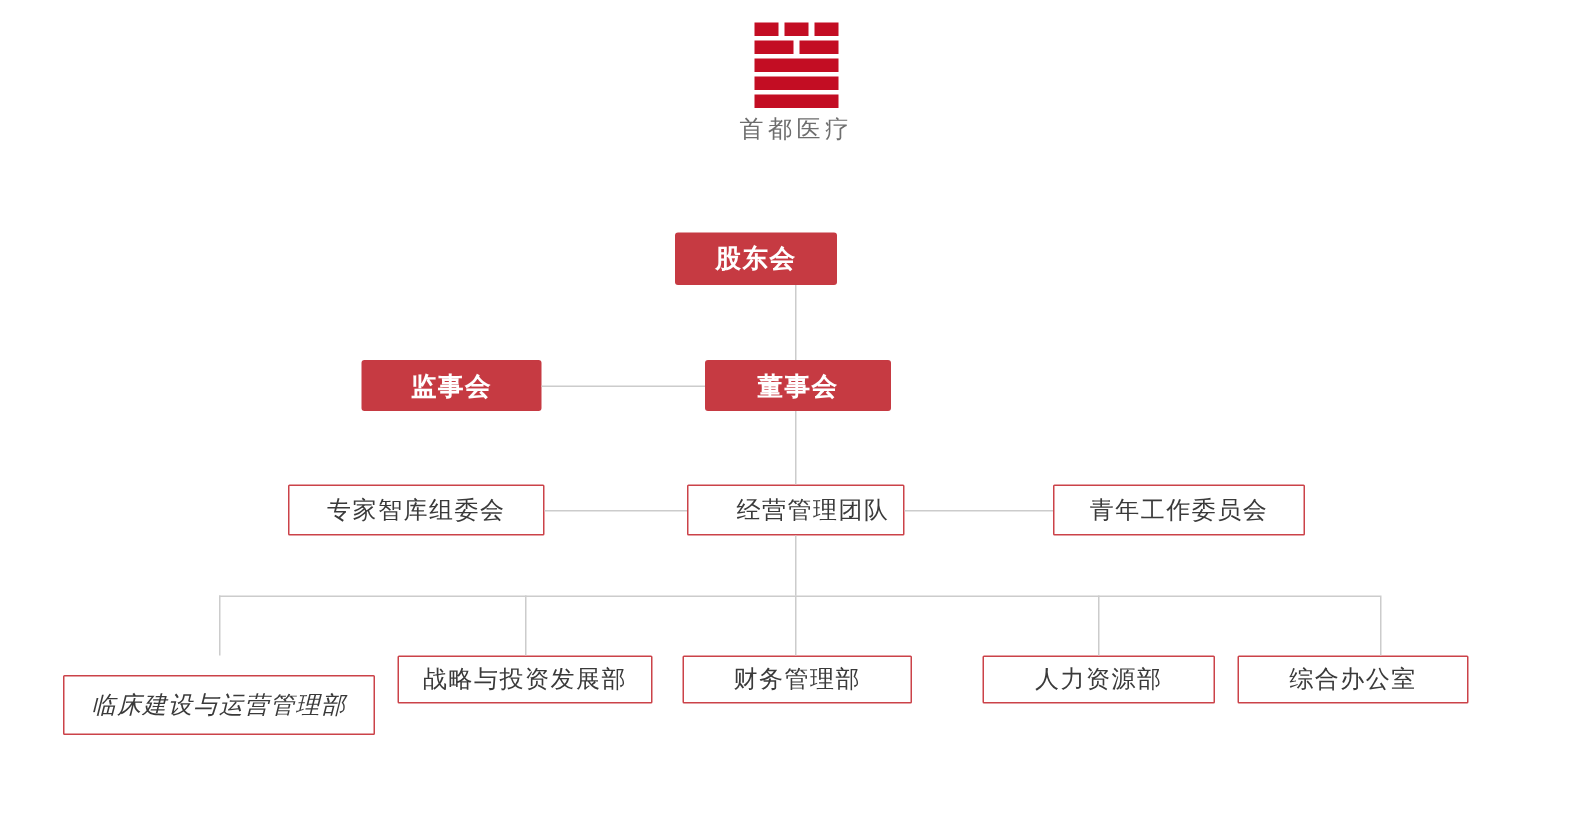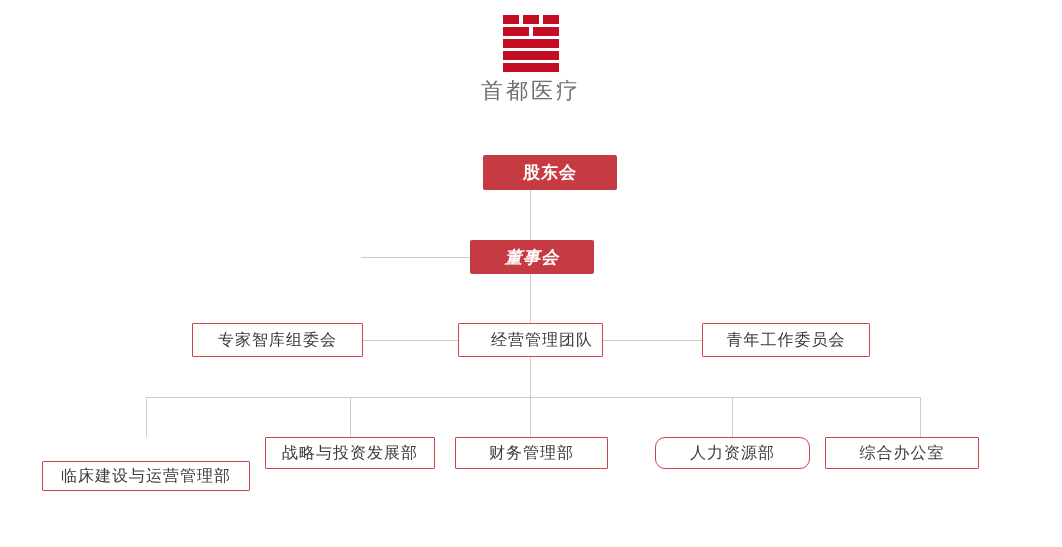--- a/index.html
+++ b/index.html
@@ -23,21 +23,21 @@
   .logo{position:absolute;left:503px;top:15px;width:56px;}
   .logo-mark{display:flex;flex-direction:column;gap:3px;width:56px;}
   .brick-row{display:flex;gap:4px;height:9px;}
   .brick{background:var(--logo-red,#C30D23);height:9px;}
   .brick.w16{width:16px;}
   .brick.w26{width:26px;}
   .brick.full{width:56px;}
   .logo-text{
     position:absolute;left:-50px;top:61px;width:156px;
     text-align:center;
-    font-size:22px;font-weight:500;
+    font-size:16px;font-weight:500;
     color:var(--logo-text-gray,#6E6E6E);
     letter-spacing:3px;
     white-space:nowrap;
   }
   
   .node{
     position:absolute;
     display:flex;align-items:center;justify-content:center;
     font-size:16px;letter-spacing:1px;white-space:nowrap;
   }
@@ -80,32 +80,33 @@
       <div class="brick-row">
         <div class="brick full"></div>
       </div>
       <div class="brick-row">
         <div class="brick full"></div>
       </div>
     </div>
     <div class="logo-text">首都医疗</div>
   </div>
 
-  <div class="node filled" style="left:483px;top:155px;width:134px;height:35px;">股东会</div>
+  <div class="node filled" style="left:450px;top:155px;width:108px;height:35px;">股东会</div>
 
-  <div class="node filled" style="left:470px;top:240px;width:124px;height:34px;font-style:italic;">董事会</div>
+  <div class="node filled" style="left:241px;top:240px;width:120px;height:34px;">监事会</div>
+  <div class="node filled" style="left:470px;top:240px;width:124px;height:34px;">董事会</div>
 
   <div class="node outlined" style="left:192px;top:323px;width:171px;height:34px;">专家智库组委会</div>
   <div class="node outlined" style="left:458px;top:323px;width:145px;height:34px;padding-left:23px;">经营管理团队</div>
   <div class="node outlined" style="left:702px;top:323px;width:168px;height:34px;">青年工作委员会</div>
 
-  <div class="node outlined" style="left:42px;top:461px;width:208px;height:30px;">临床建设与运营管理部</div>
+  <div class="node outlined" style="left:42px;top:450px;width:208px;height:40px;font-style:italic;">临床建设与运营管理部</div>
   <div class="node outlined" style="left:265px;top:437px;width:170px;height:32px;">战略与投资发展部</div>
   <div class="node outlined" style="left:455px;top:437px;width:153px;height:32px;">财务管理部</div>
-  <div class="node outlined" style="left:655px;top:437px;width:155px;height:32px;border-radius:10px;">人力资源部</div>
+  <div class="node outlined" style="left:655px;top:437px;width:155px;height:32px;">人力资源部</div>
   <div class="node outlined" style="left:825px;top:437px;width:154px;height:32px;">综合办公室</div>
 
   <div class="line v" style="left:530px;top:190px;height:50px;"></div>
   <div class="line h" style="left:361px;top:257px;width:109px;"></div>
   <div class="line v" style="left:530px;top:274px;height:49px;"></div>
   <div class="line h" style="left:363px;top:340px;width:95px;"></div>
   <div class="line h" style="left:603px;top:340px;width:99px;"></div>
   <div class="line v" style="left:530px;top:357px;height:40px;"></div>
   <div class="line h" style="left:146px;top:397px;width:774px;"></div>
   <div class="line v" style="left:146px;top:397px;height:40px;"></div>

